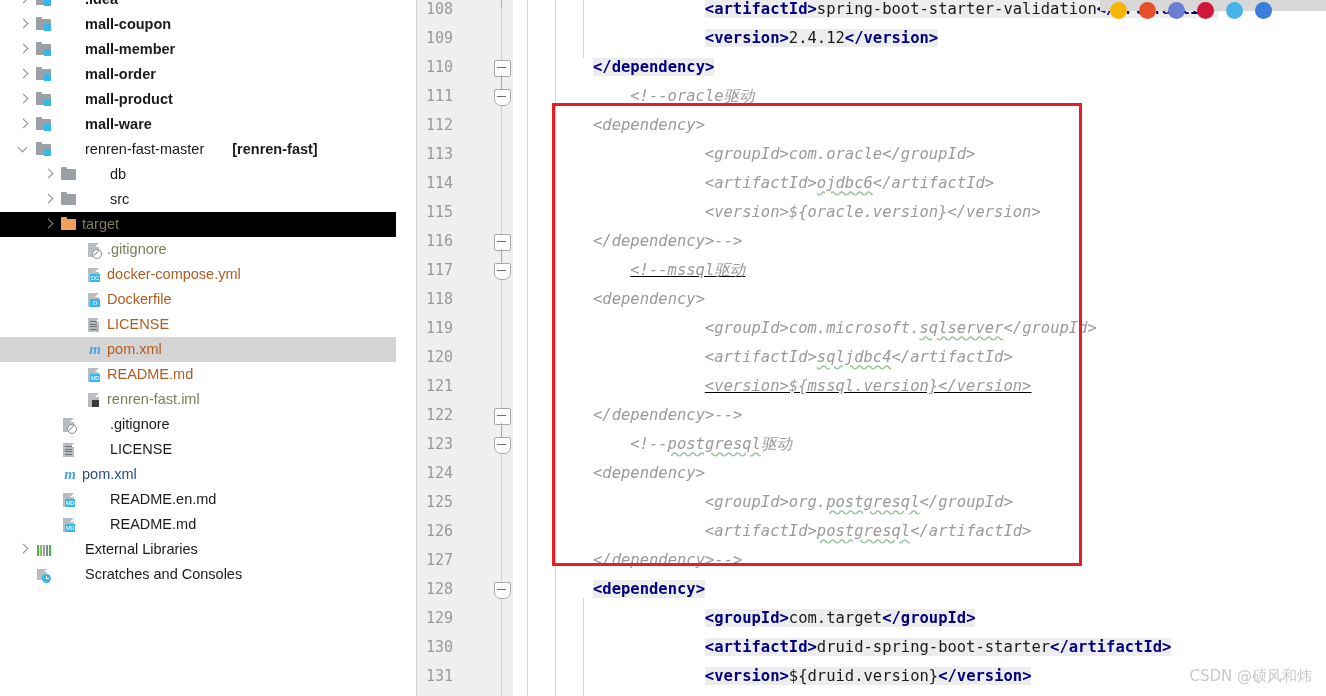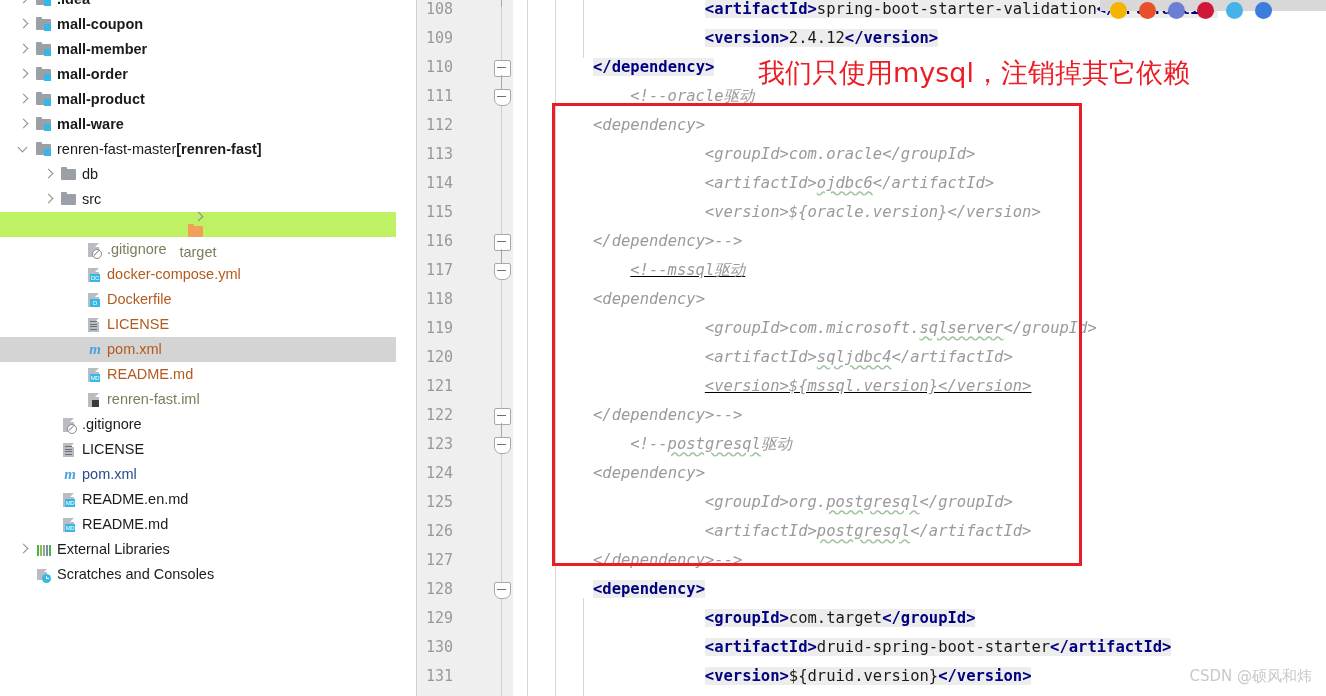--- a/index.html
+++ b/index.html
@@ -16,21 +16,21 @@
   #sidebar{
     position:absolute;left:0;top:0;width:396px;height:696px;
     background:#ffffff;overflow:hidden;
   }
   .tree-row{
     position:relative;height:25px;line-height:25px;
     white-space:nowrap;font-size:14.5px;color:#000;
     display:flex;align-items:center;
   }
   .tree-row.sel{background:#d4d4d4;}
-  .tree-row.hl{background:#bef264;flex-direction:column;}
+  .tree-row.hl{background:#000000;}
   .arrow{
     width:11px;height:11px;flex:0 0 auto;position:relative;
   }
   .arrow.has:after{
     content:"";position:absolute;left:2px;top:1px;
     width:6px;height:6px;border-right:1.6px solid #8b8b8b;border-top:1.6px solid #8b8b8b;
     transform:rotate(45deg);
   }
   .arrow.open:after{
     transform:rotate(135deg);top:0px;left:1px;
@@ -101,21 +101,21 @@
   .scratch-ico .clk:after{
     content:"";position:absolute;left:4px;top:1.6px;width:1.2px;height:3.4px;background:#fff;
   }
   .scratch-ico .clk:before{
     content:"";position:absolute;left:4px;top:4.2px;width:3px;height:1.2px;background:#fff;
   }
 
   .txt-bold{font-weight:bold;}
   .txt-orange{color:#b35a1f;}
   .txt-blue{color:#2a4b8d;}
-  .txt-dark{color:#1b1b1b;}
+  .txt-dark{color:#1b1b1b;margin-left:28px;}
   .txt-olive{color:#7d7d5c;}
 
   
   #editor{position:absolute;left:396px;top:0;width:930px;height:536px;background:#fff;margin-left:20px;}
   #gutter{
     position:absolute;left:0;top:0;width:97px;height:696px;background:#efefef;
   }
   #gutter .gdiv{position:absolute;left:0;top:0;width:1px;height:696px;background:#cfcfcf;}
   .lnum{
     position:absolute;right:60px;width:40px;text-align:right;
@@ -511,21 +511,20 @@
         <div class="cl" style="top: 633px; left: 191.84px;"><span class="tag">&lt;artifactId&gt;</span><span class="val">druid-spring-boot-starter</span><span class="tag">&lt;/artifactId&gt;</span></div>
         <div class="cl" style="top: 662px; left: 191.84px;"><span class="tag">&lt;version&gt;</span><span class="val">${druid.version}</span><span class="tag">&lt;/version&gt;</span></div>
         <div class="indent-guide" style="left: 14px; top: 0px; height: 696px;"></div>
         <div class="indent-guide" style="left: 42px; top: 0px; height: 696px;"></div>
         <div class="indent-guide" style="left: 70px; top: 0px; height: 58px;"></div>
         <div class="indent-guide" style="left: 70px; top: 598px; height: 98px;"></div>
       </div>
     <div id="redbox" style="left: 136px; top: 103px; width: 524px; height: 457px; border-color: rgb(236, 28, 36);"></div>
   </div>
 
-  <div id="redtext" style="left: 758px; top: 55px; color: rgb(236, 28, 36);">我们只使用mysql，注销掉其它依赖</div>
 
   <div id="topicons" style="width: 206px;">
       <span class="dot" style="background: rgb(244, 180, 0);"></span>
       <span class="dot" style="background: rgb(232, 80, 44);"></span>
       <span class="dot" style="background: rgb(106, 127, 212);"></span>
       <span class="dot" style="background: rgb(208, 23, 58);"></span>
       <span class="dot" style="background: rgb(70, 179, 232);"></span>
       <span class="dot" style="background: rgb(59, 125, 221);"></span>
     </div>
 

